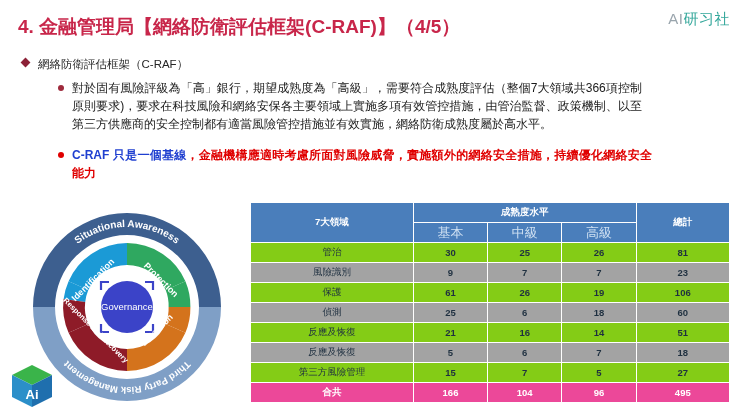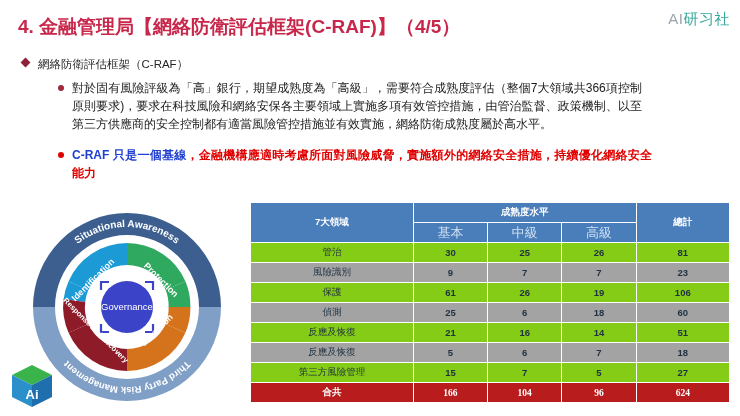--- a/index.html
+++ b/index.html
@@ -128,24 +128,23 @@
     color: #cfe0f2;
     font-weight: normal;
     font-size: 13px;
   }
   tbody tr td { color: #1f3040; }
   tbody tr.odd td { background: #84cc16; }
   tbody tr.even td { background: #a3a3a3; }
   tbody tr td.num { font-weight: 700; }
   tbody tr td.cat { font-weight: normal; }
   tbody tr.total td {
-    background: #b91c1c;
+    background: #ec4899;
     color: #ffffff;
     font-weight: 700;
-    font-family: Liberation Serif, serif;
   }
   .col-cat { width: 34%; }
   .col-lv  { width: 15.5%; }
   .col-tot { width: 19.5%; }
 </style>
 </head>
 <body>
 
 <div id="slide">
 
@@ -307,19 +306,19 @@
           <td class="num">15</td>
           <td class="num">7</td>
           <td class="num">5</td>
           <td class="num">27</td>
         </tr>
         <tr class="total">
           <td>合共</td>
           <td>166</td>
           <td>104</td>
           <td>96</td>
-          <td>624</td>
+          <td>495</td>
         </tr>
       </tbody>
     </table>
   </div>
 
 </div>
 
 </body></html>

